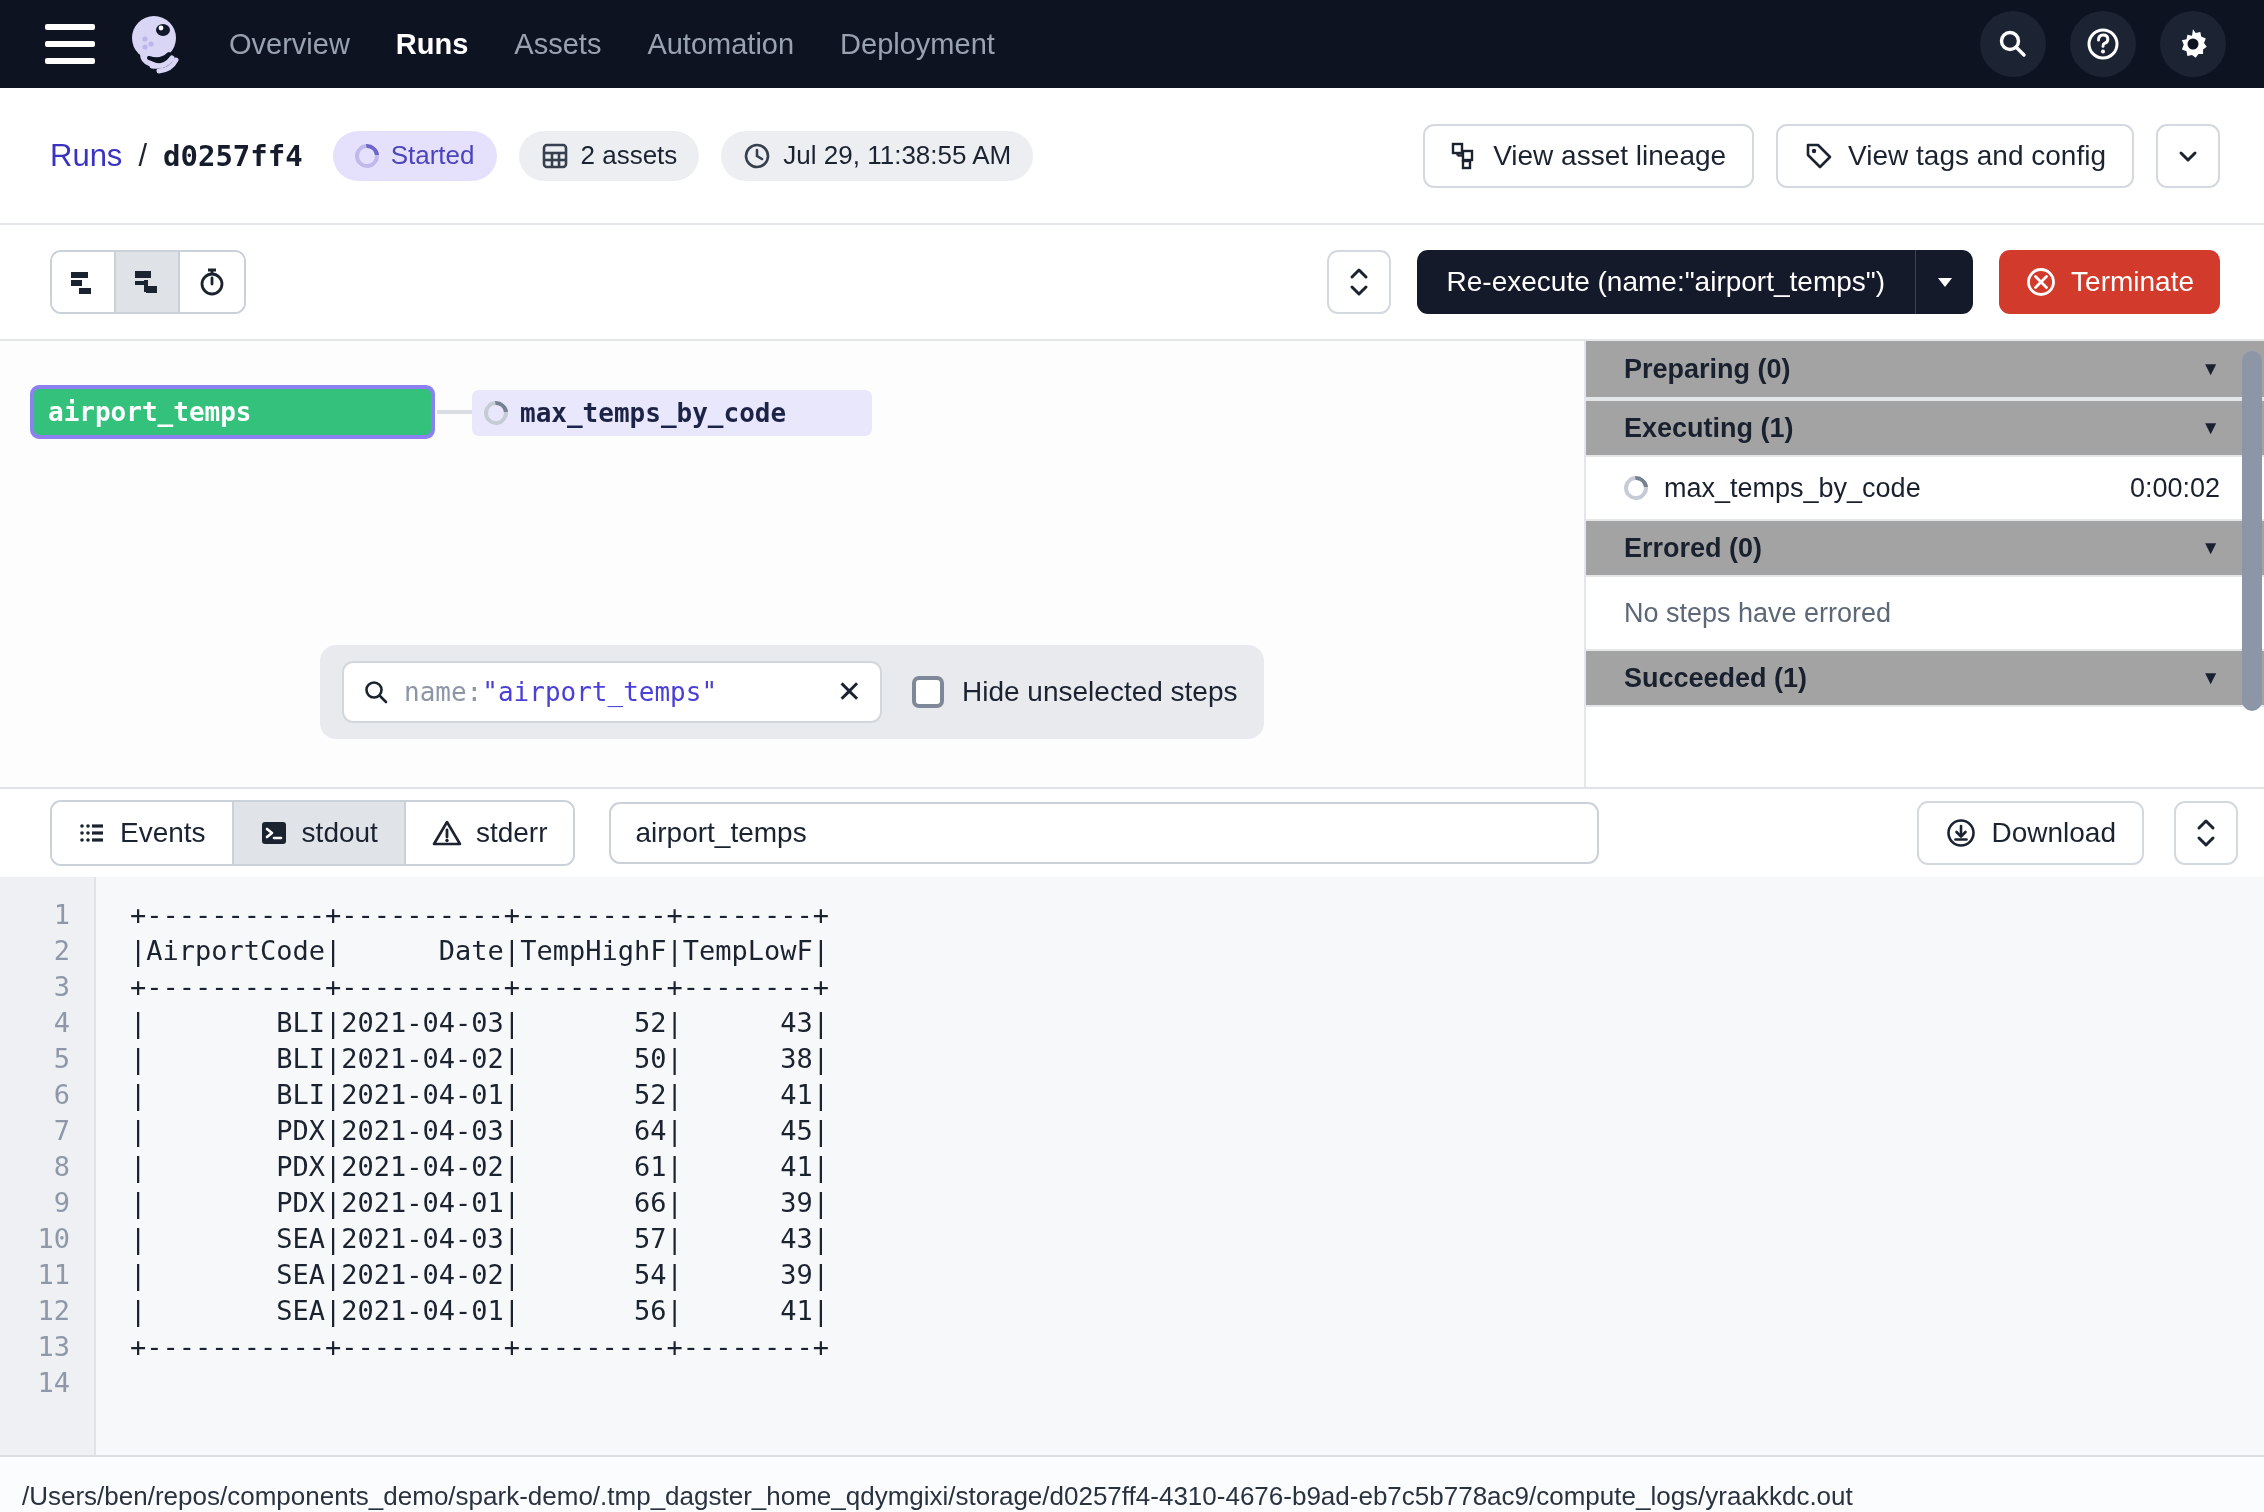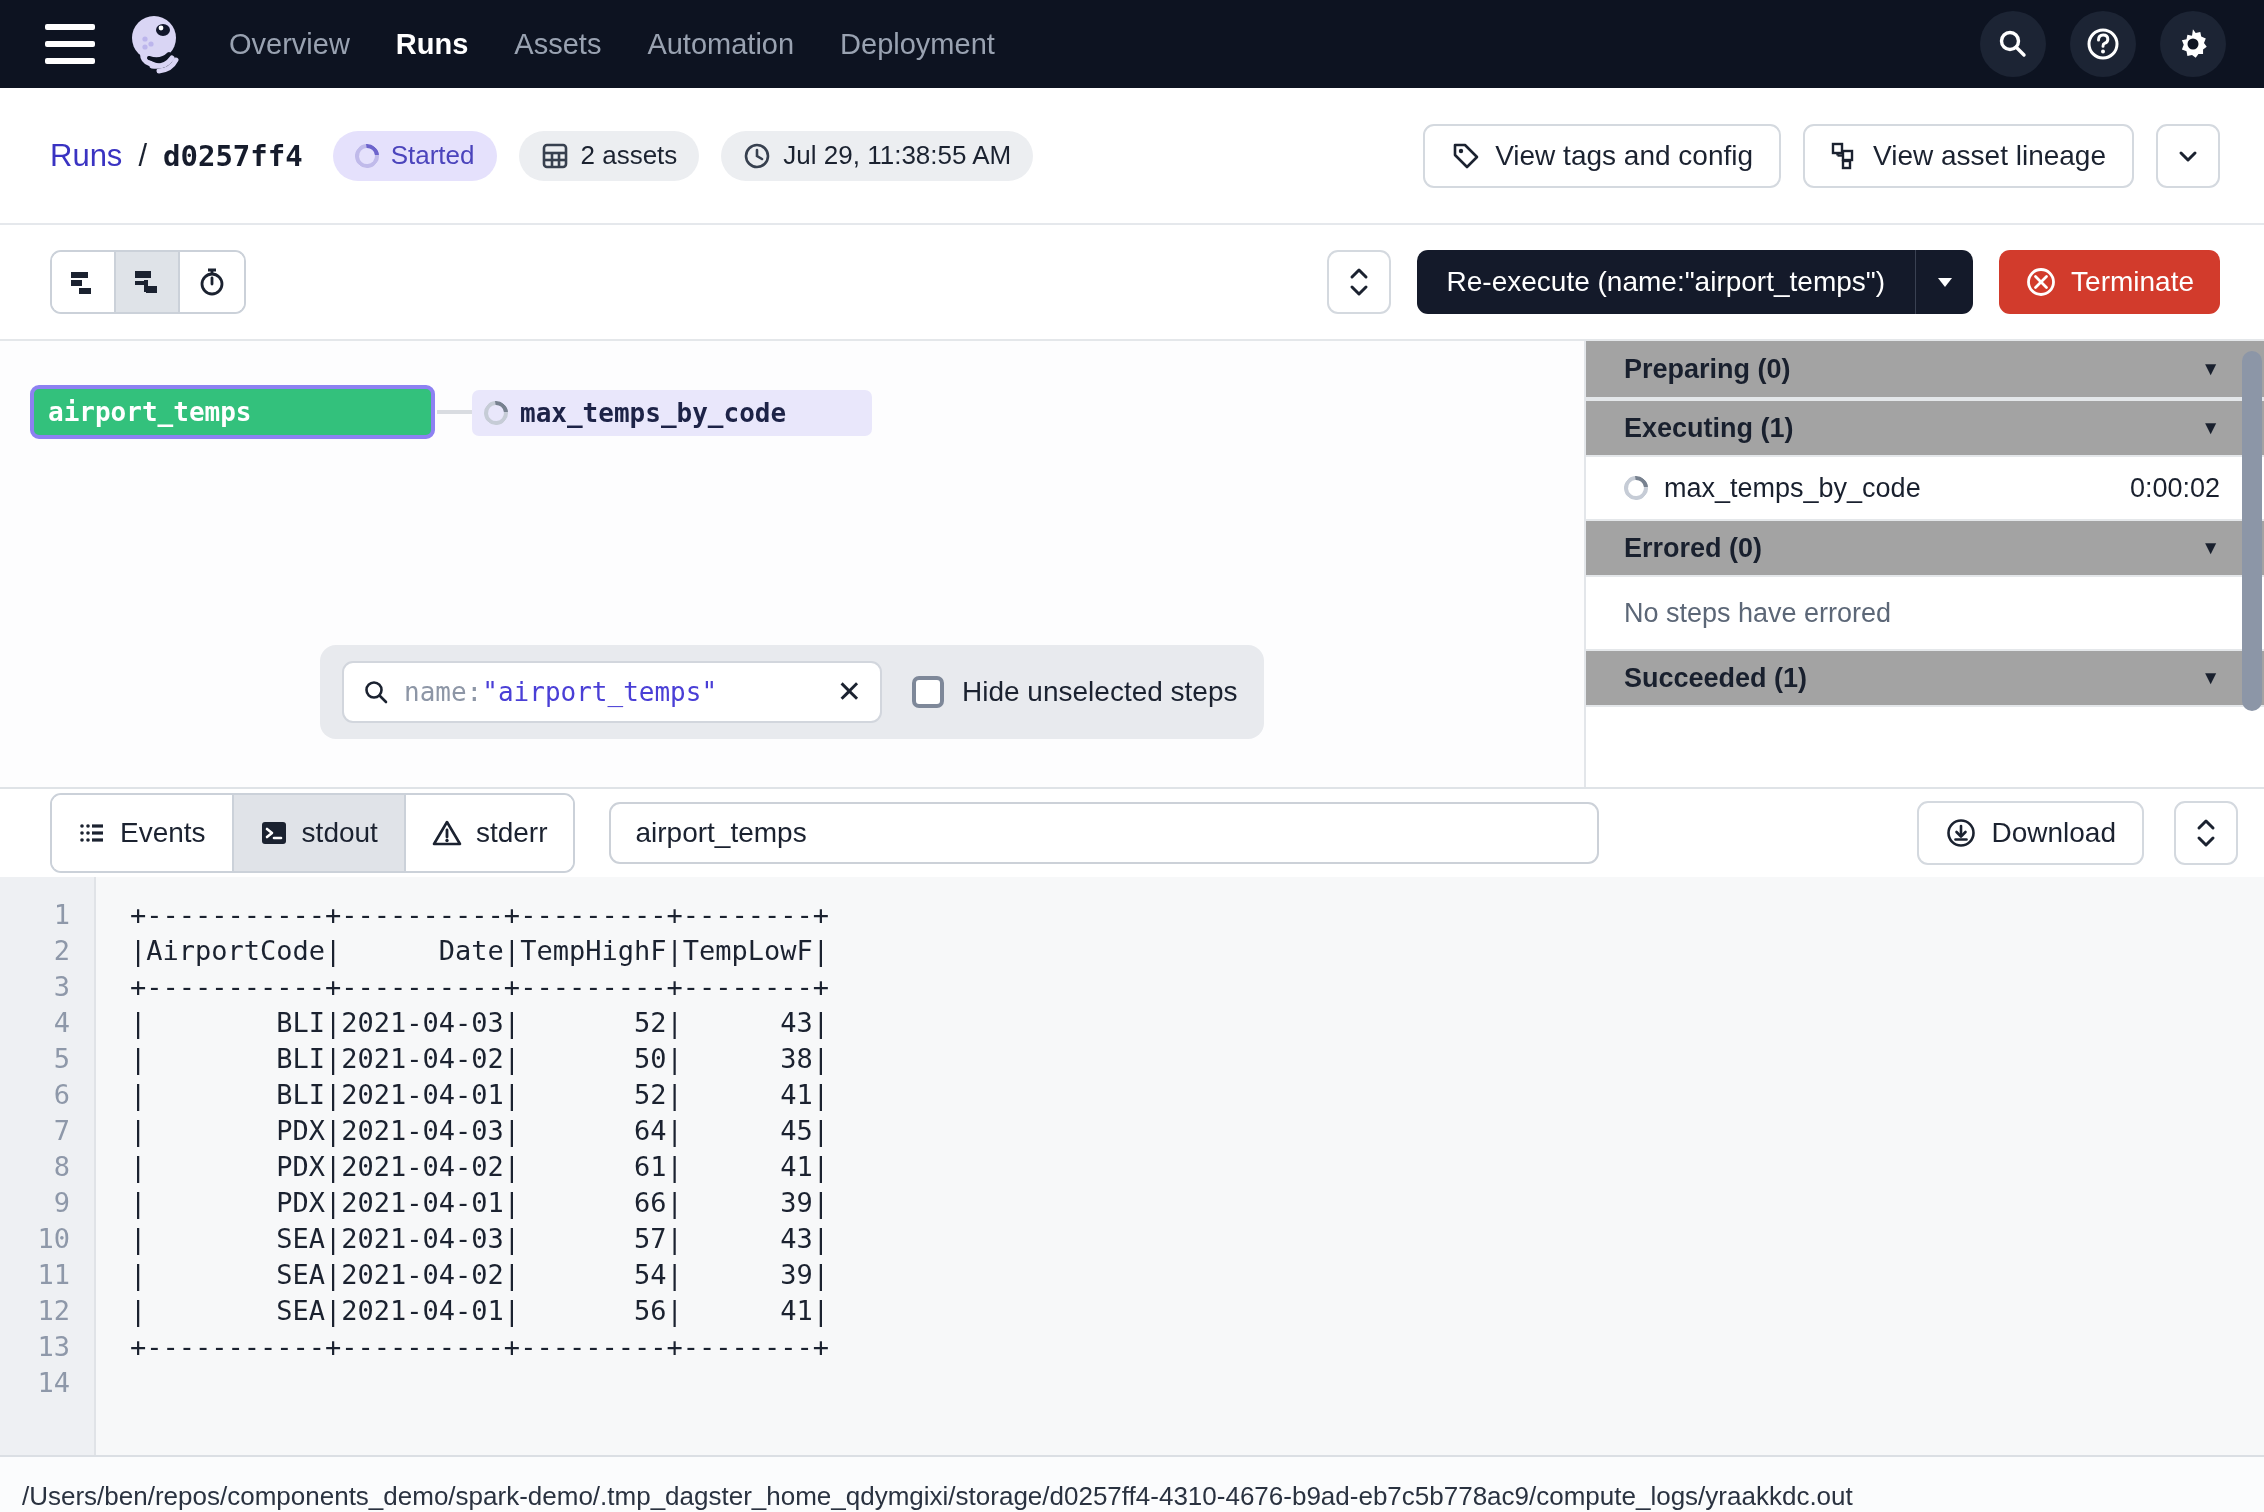--- a/index.html
+++ b/index.html
@@ -68,21 +68,21 @@
   .sec-h .t { font-size:27px; font-weight:bold; color:#19202e; }
   .sec-h .caret { margin-left:auto; font-size:19px; color:#19202e; }
   .sec-b { height:72px; display:flex; align-items:center; padding:0 38px; font-size:27px; color:#5c6777; background:#fff; }
   .exec-row { height:62px; display:flex; align-items:center; gap:16px; padding:0 44px 0 38px; font-size:27px; color:#19202e; background:#fff; }
   .exec-row .time { margin-left:auto; }
   .panel-scrollbar { position:absolute; right:2px; top:10px; width:20px; height:360px; background:#8c96a7; border-radius:10px; cursor:pointer; }
 
   
   .tabbar { height:90px; flex:0 0 90px; border-top:2px solid #dfe3e7; display:flex; align-items:center; padding:0 26px 0 50px; background:#fff; gap:34px; }
   .tabs { display:flex; border:2px solid #cbd1d9; border-radius:11px; overflow:hidden; }
-  .tab { height:76px; display:flex; align-items:center; gap:14px; padding:0 26px; font-size:28px; color:#1b2230; border-right:2px solid #cbd1d9; background:#fff; cursor:pointer; }
+  .tab { height:62px; display:flex; align-items:center; gap:14px; padding:0 26px; font-size:28px; color:#1b2230; border-right:2px solid #cbd1d9; background:#fff; cursor:pointer; }
   .tab:last-child { border-right:none; }
   .tab.active { background:#e0e3e8; }
   .filter-input { width:990px; height:62px; border:2px solid #ccd1d8; border-radius:11px; font-size:28px; color:#1b2230; padding:0 24px; font-family:inherit; background:#fff; }
   .tab-right { margin-left:auto; display:flex; align-items:center; gap:30px; }
 
   
   .log-area { height:578px; flex:0 0 578px; display:flex; background:#f7f8f9; overflow:hidden; }
   .gutter { width:96px; flex:0 0 96px; background:#eef0f3; border-right:2px solid #e0e3e7; padding-top:20px; }
   .lnum { height:36px; font-family:"DejaVu Sans Mono", monospace; font-size:27px; color:#8e98a9; text-align:right; padding-right:24px; line-height:36px; }
   .log-lines { flex:1; padding:20px 0 0 34px; }
@@ -168,35 +168,35 @@
     <div class="badge">
       <svg width="28" height="28" viewBox="0 0 28 28">
           <circle cx="14" cy="14" r="11" stroke="#37404f" stroke-width="2.6" fill="none"></circle>
           <polyline points="14,8 14,14 19,17" stroke="#37404f" stroke-width="2.6" fill="none" stroke-linecap="round"></polyline>
         </svg>
       <span>Jul 29, 11:38:55 AM</span>
     </div>
   </div>
   <div class="crumb-actions">
     <button class="btn">
-      <svg width="30" height="30" viewBox="0 0 30 30">
-          <path d="M4 4 h10 l12 12 -10 10 -12 -12 z" stroke="#1b2230" stroke-width="2.6" fill="none" stroke-linejoin="round"></path>
-          <circle cx="10" cy="10" r="2.2" fill="#1b2230"></circle>
-        </svg>
-      <span>View tags and config</span>
-    </button>
-    <button class="btn">
       <svg width="28" height="28" viewBox="0 0 28 28">
           <rect x="2" y="2" width="9" height="9" stroke="#1b2230" stroke-width="2.4" fill="none"></rect>
           <rect x="12" y="9" width="9" height="9" stroke="#1b2230" stroke-width="2.4" fill="none"></rect>
           <rect x="12" y="19" width="7" height="7" stroke="#1b2230" stroke-width="2.4" fill="none"></rect>
           <line x1="6.5" y1="11" x2="6.5" y2="13.5" stroke="#1b2230" stroke-width="2.4"></line>
           <line x1="6.5" y1="13.5" x2="12" y2="13.5" stroke="#1b2230" stroke-width="2.4"></line>
         </svg>
       <span>View asset lineage</span>
+    </button>
+    <button class="btn">
+      <svg width="30" height="30" viewBox="0 0 30 30">
+          <path d="M4 4 h10 l12 12 -10 10 -12 -12 z" stroke="#1b2230" stroke-width="2.6" fill="none" stroke-linejoin="round"></path>
+          <circle cx="10" cy="10" r="2.2" fill="#1b2230"></circle>
+        </svg>
+      <span>View tags and config</span>
     </button>
     <button class="btn icon-only">
       <svg width="26" height="26" viewBox="0 0 26 26">
           <polyline points="6,10 13,17 20,10" stroke="#1b2230" stroke-width="3" fill="none" stroke-linecap="round" stroke-linejoin="round"></polyline>
         </svg>
     </button>
   </div>
 </div>
 
 <div class="toolbar">

